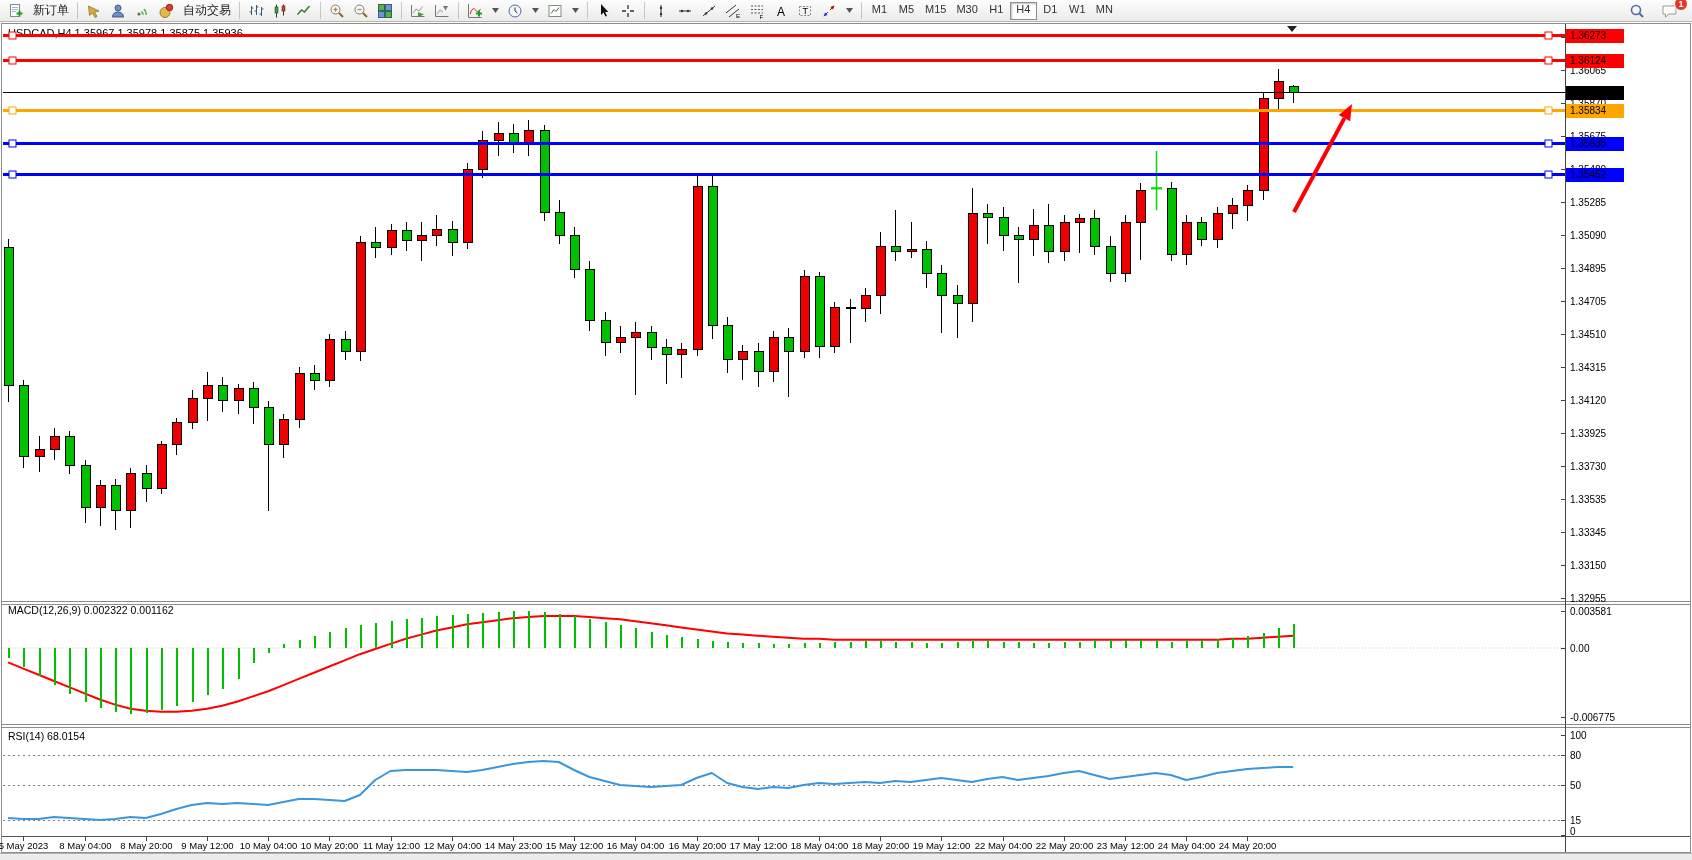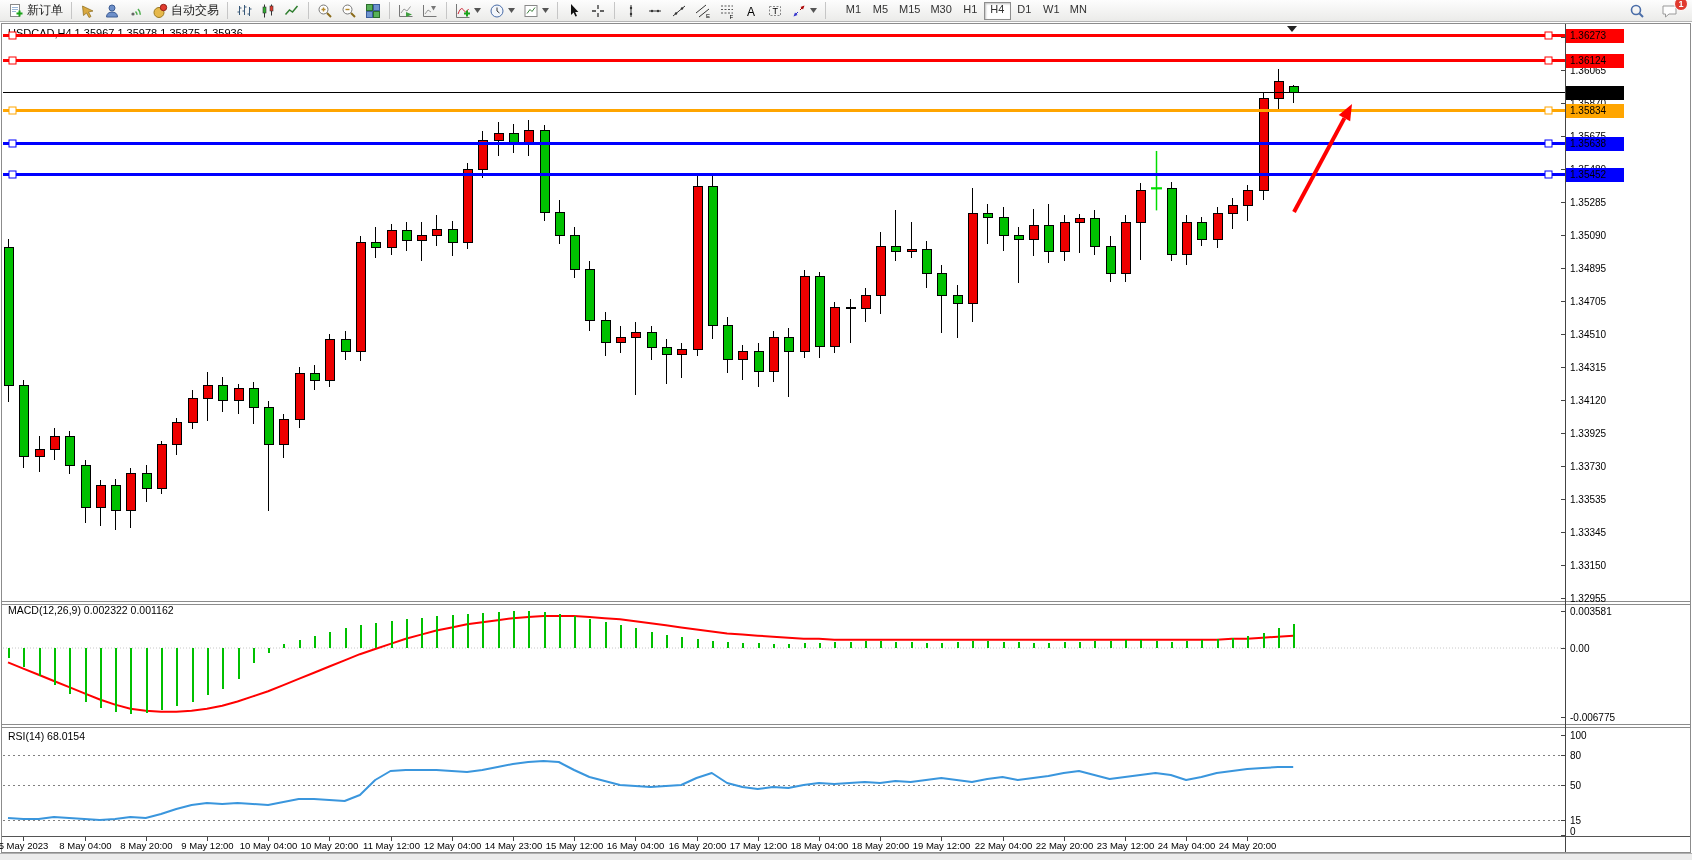--- a/index.html
+++ b/index.html
@@ -1,21 +1,21 @@
 <!DOCTYPE html>
 <html><head>
 <meta charset="utf-8">
 <style>
 *{box-sizing:border-box}
 html,body{margin:0;padding:0}
 body{width:1692px;height:860px;position:relative;font-family:"Liberation Sans",sans-serif;background:#fff;overflow:hidden}
 .toolbar{position:absolute;top:0;left:0;width:1692px;height:22px;display:flex;align-items:center;padding:0 4px;background:linear-gradient(#fdfdfd,#ebebe9);border-bottom:1px solid #b5b5b5;z-index:5}
-.tbtn{display:flex;align-items:center;gap:3px;height:20px;padding:0 3px;border:1px solid transparent;background:transparent;font:12px "Liberation Sans",sans-serif;color:#222;cursor:default;white-space:nowrap}
+.tbtn{display:flex;align-items:center;gap:9px;height:20px;padding:0 3px;border:1px solid transparent;background:transparent;font:12px "Liberation Sans",sans-serif;color:#222;cursor:default;white-space:nowrap}
 .sep{width:1px;height:17px;background:#c6c6c6;margin:0 4px;flex:none}
-.tf-group{display:flex;margin-left:10px}
+.tf-group{display:flex;}
 .tf{min-width:27px;height:18px;font:11px "Liberation Sans",sans-serif;padding:0 4px;border:1px solid transparent;background:transparent;color:#333;text-align:center}
 .tf.active{background:#fff;border:1px solid #8e8e8e;box-shadow:inset 1px 1px 2px rgba(0,0,0,.25)}
 .right-tools{margin-left:auto;display:flex;align-items:center;gap:8px;padding-right:6px}
 .chat-wrap{position:relative}
 .badge{position:absolute;top:-5px;right:-7px;background:#e03a2f;color:#fff;border:1px solid #fff;border-radius:50%;width:14px;height:14px;font:bold 9px/12px "Liberation Sans",sans-serif;text-align:center}
 .chev{width:7px;height:5px;flex:none}
 #chart-svg{position:absolute;top:0;left:0}
 svg text{font-family:"Liberation Sans",sans-serif;fill:#000}
 .bottom-strip{position:absolute;left:0;top:853px;width:1692px;height:7px;background:#ececec;border-top:1px solid #b0b0b0}
 </style>

